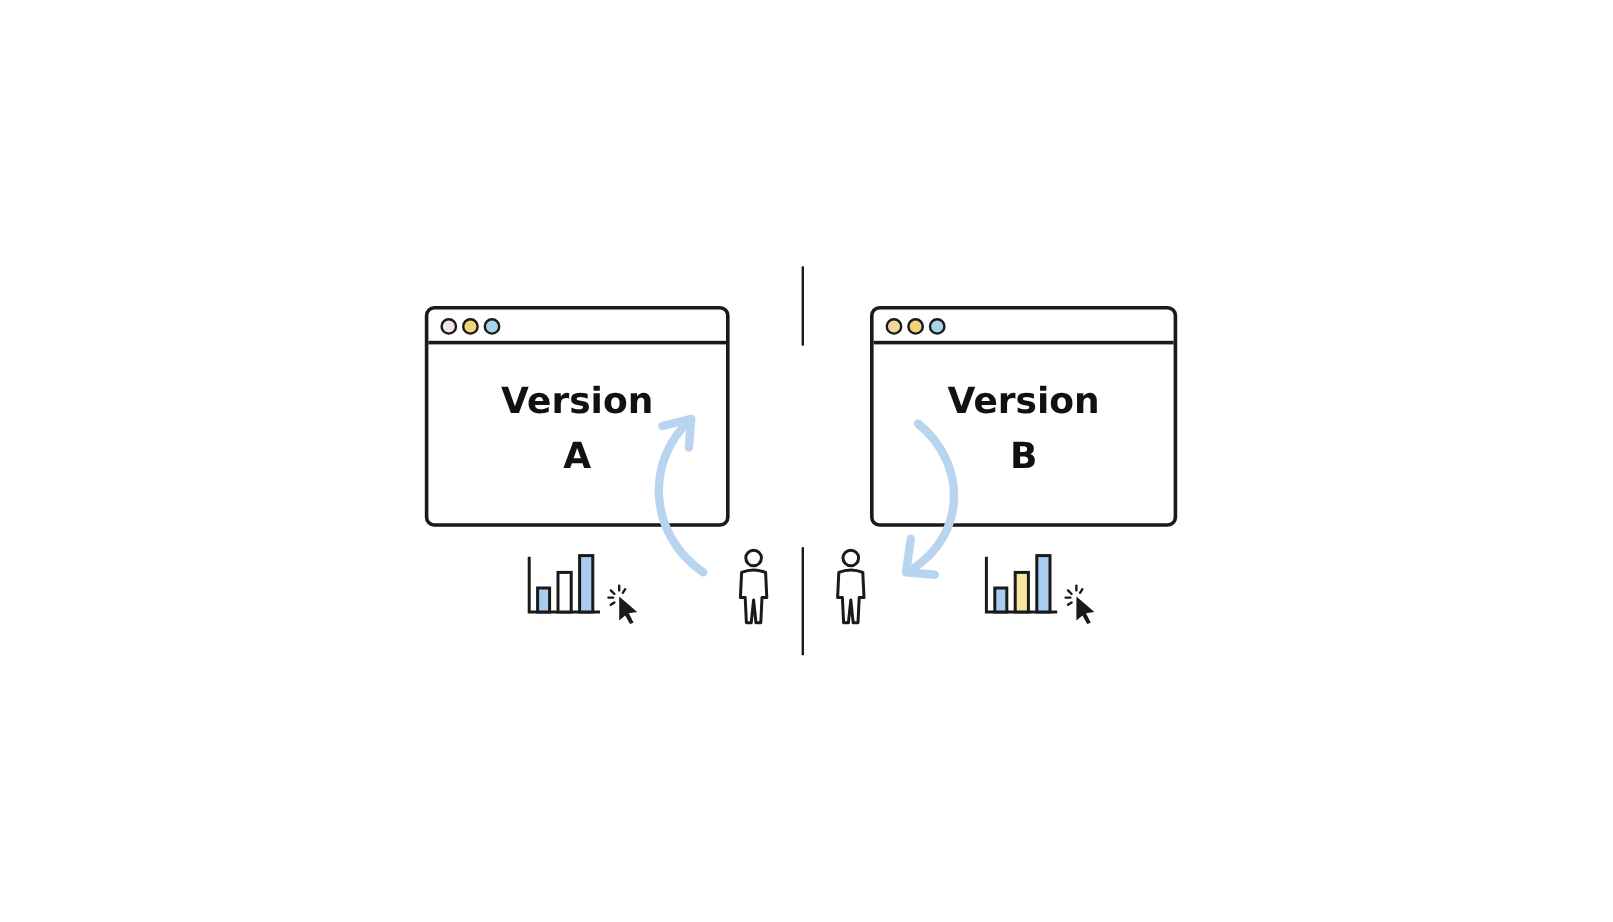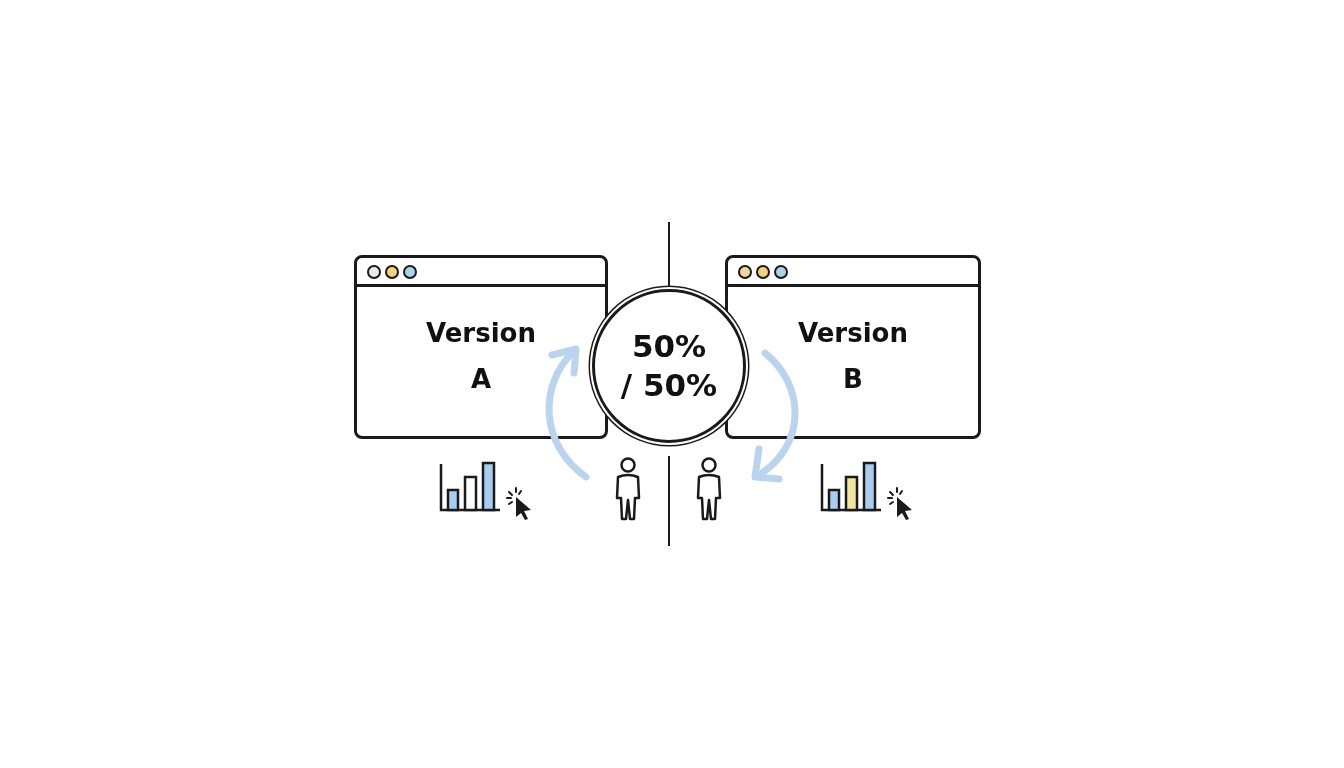--- a/index.html
+++ b/index.html
@@ -11,21 +11,21 @@
   .window {
     position: absolute; border: 3px solid #1a1a1a; border-radius: 8px; background: #fff; box-sizing: border-box;
   }
   .titlebar {
     position: absolute; left: 0; right: 0; top: 0; height: 26px; border-bottom: 3px solid #1a1a1a;
   }
   .dot {
     position: absolute; top: 7px; width: 10px; height: 10px; border-radius: 50%; border: 2px solid #1a1a1a;
   }
   .win-label {
-    position: absolute; left: 0; right: 0; text-align: center; font-size: 26px; font-weight: bold; line-height: 1;
+    position: absolute; left: 0; right: 0; text-align: center; font-size: 30px; font-weight: bold; line-height: 1;
   }
   .split-circle {
     position: absolute; left: 592px; top: 289px; width: 154px; height: 154px; border-radius: 50%;
     border: 3px solid #1a1a1a; box-shadow: 0 0 0 2px #fff, 0 0 0 3.5px #1a1a1a; background: #fff;
     box-sizing: border-box; display: flex; flex-direction: column; justify-content: center; align-items: center;
   }
   .split-line { font-size: 31px; font-weight: bold; line-height: 1.25; }
   .vline { position: absolute; width: 2px; background: #1a1a1a; left: 668px; }
 </style>
 </head>
@@ -58,24 +58,20 @@
 
   <svg class="abs" style="left:530px;top:335px;" width="70" height="150" viewBox="0 0 70 150">
     <path d="M56 142 C 10 110, 8 50, 44 16" fill="none" stroke="#b9d4ef" stroke-width="7" stroke-linecap="round"></path>
     <path d="M22 20 L 46 14 L 44 38" fill="none" stroke="#b9d4ef" stroke-width="7" stroke-linecap="round" stroke-linejoin="round"></path>
   </svg>
   <svg class="abs" style="left:745px;top:345px;" width="70" height="150" viewBox="0 0 70 150">
     <path d="M20 8 C 60 40, 62 100, 14 130" fill="none" stroke="#b9d4ef" stroke-width="7" stroke-linecap="round"></path>
     <path d="M14 104 L 10 132 L 34 134" fill="none" stroke="#b9d4ef" stroke-width="7" stroke-linecap="round" stroke-linejoin="round"></path>
   </svg>
 
-  <div class="split-circle">
-    <span class="split-line">50%</span>
-    <span class="split-line">/ 50%</span>
-  </div>
 
   <svg class="abs" style="left:612px;top:456px;" width="32" height="66" viewBox="0 0 32 66">
     <circle cx="16" cy="9" r="6.5" fill="#fff" stroke="#1a1a1a" stroke-width="2.5"></circle>
     <path d="M6 21 Q16 17 26 21 L27 42 L23 42 L22 63 L18 63 L16 44 L14 63 L10 63 L9 42 L5 42 Z" fill="#fff" stroke="#1a1a1a" stroke-width="2.5" stroke-linejoin="round"></path>
   </svg>
   <svg class="abs" style="left:693px;top:456px;" width="32" height="66" viewBox="0 0 32 66">
     <circle cx="16" cy="9" r="6.5" fill="#fff" stroke="#1a1a1a" stroke-width="2.5"></circle>
     <path d="M6 21 Q16 17 26 21 L27 42 L23 42 L22 63 L18 63 L16 44 L14 63 L10 63 L9 42 L5 42 Z" fill="#fff" stroke="#1a1a1a" stroke-width="2.5" stroke-linejoin="round"></path>
   </svg>
 

